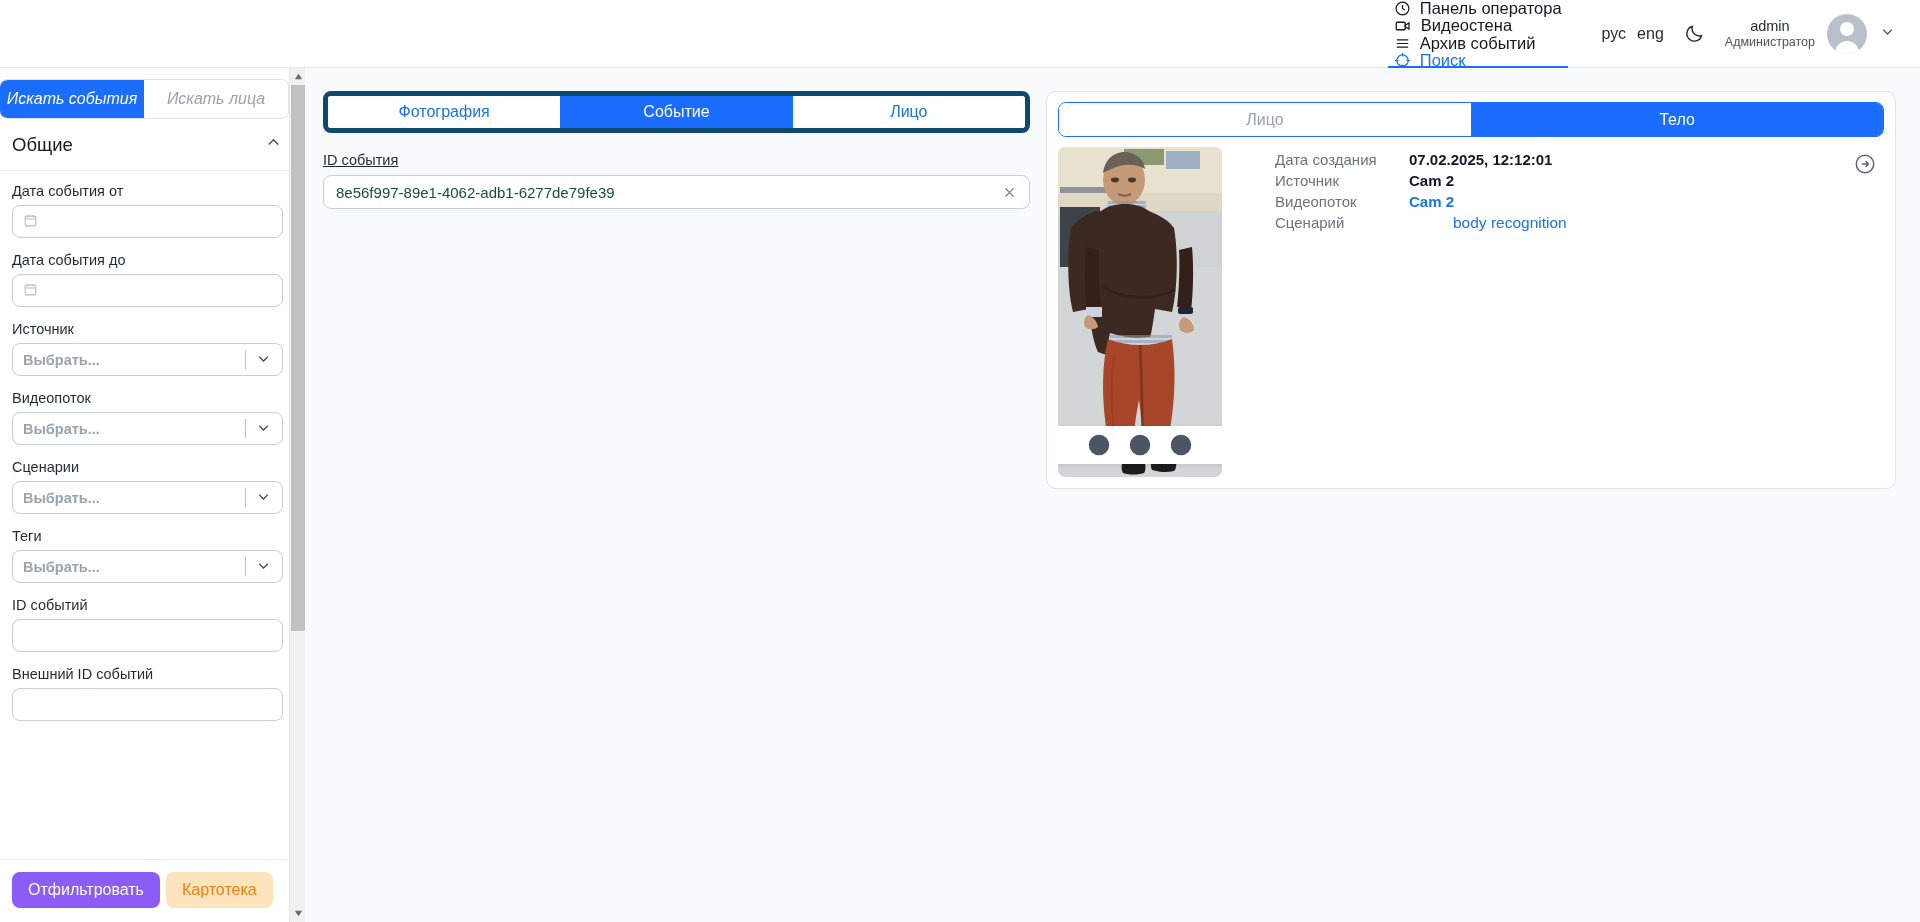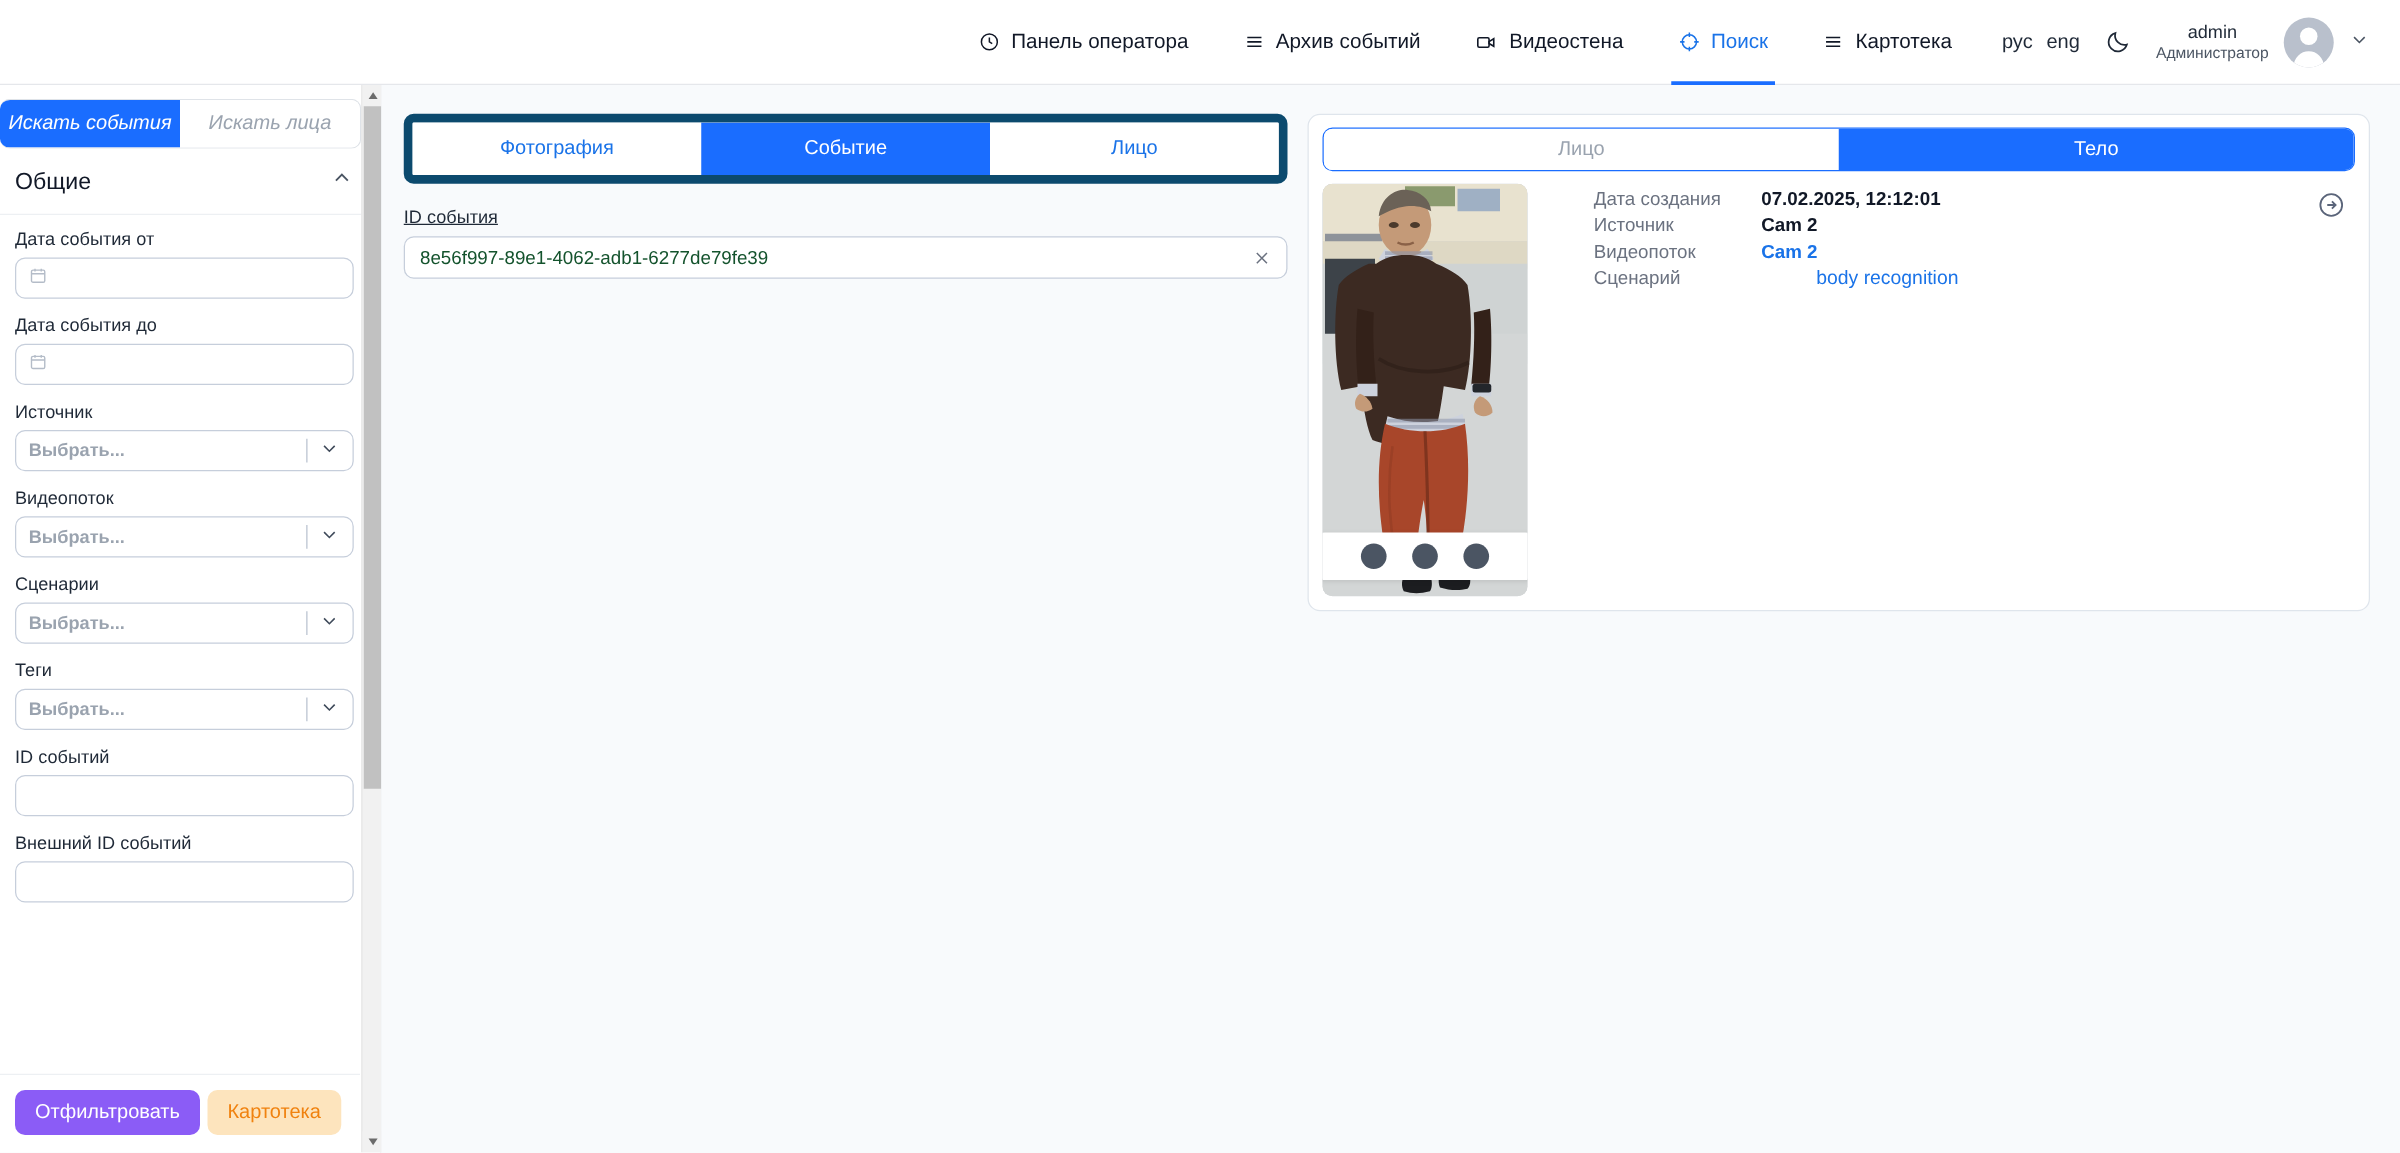--- a/index.html
+++ b/index.html
@@ -21,20 +21,21 @@
     background: #ffffff;
     border-bottom: 1px solid #e5e7eb;
     display: flex; align-items: center;
     justify-content: flex-end;
     padding-right: 24px;
   }
   .nav {
     display: flex; align-items: stretch;
     height: 68px;
     gap: 0px;
+    flex-direction: column;
   }
   .nav-item {
     display: flex; align-items: center; gap: 9px;
     padding: 0 22px;
     height: 68px;
     font-size: 16.5px;
     color: #111827;
     cursor: pointer;
     position: relative;
     white-space: nowrap;
@@ -198,22 +199,22 @@
     width: 1614px; height: 854px;
     background: #f8fafc;
     display: flex;
     padding: 23px 24px 0 17px;
     gap: 16px;
   }
   .col-left { width: 707px; flex: none; }
   .col-right { flex: 1; }
 
   .seg {
-    display: flex; height: 56px;
-    border: 7px solid #0c4a6e; border-radius: 8px;
+    display: flex; height: 42px;
+    border: 5px solid #0c4a6e; border-radius: 8px;
     overflow: hidden;
     background: #ffffff;
   }
   .seg-btn {
     flex: 1; display: flex; align-items: center; justify-content: center;
     font-size: 16px; color: #1a73e8; cursor: pointer; background: #ffffff;
   }
   .seg-btn.active { background: #1a6dff; color: #ffffff; }
   .seg-btn.muted { color: #9aa3af; }
 
@@ -301,35 +302,35 @@
         <svg width="17" height="17" viewBox="0 0 24 24" fill="none" stroke="currentColor" stroke-width="1.7">
           <circle cx="12" cy="12" r="9"></circle>
             <path d="M12 7v5l3.2 2"></path>
         </svg>
       </span>
       <span class="nav-label">Панель оператора</span>
     </div>
 
     <div class="nav-item">
       <span class="nav-icon">
-        <svg width="17" height="17" viewBox="0 0 24 24" fill="none" stroke="currentColor" stroke-width="1.7">
-          <path d="M4 7h16M4 12h16M4 17h16"></path>
-        </svg>
-      </span>
-      <span class="nav-label">Архив событий</span>
-    </div>
-
-    <div class="nav-item">
-      <span class="nav-icon">
         <svg width="18" height="18" viewBox="0 0 24 24" fill="none" stroke="currentColor" stroke-width="1.7">
           <rect x="3" y="7" width="12" height="10" rx="1.5"></rect>
             <path d="M15 11l5-3v8l-5-3z"></path>
         </svg>
       </span>
       <span class="nav-label">Видеостена</span>
+    </div>
+
+    <div class="nav-item">
+      <span class="nav-icon">
+        <svg width="17" height="17" viewBox="0 0 24 24" fill="none" stroke="currentColor" stroke-width="1.7">
+          <path d="M4 7h16M4 12h16M4 17h16"></path>
+        </svg>
+      </span>
+      <span class="nav-label">Архив событий</span>
     </div>
 
     <div class="nav-item active">
       <span class="nav-icon">
         <svg width="17" height="17" viewBox="0 0 24 24" fill="none" stroke="currentColor" stroke-width="1.7">
           <circle cx="12" cy="12" r="8"></circle>
           <path d="M12 1.5v5M12 17.5v5M1.5 12h5M17.5 12h5"></path>
         </svg>
       </span>
       <span class="nav-label">Поиск</span>

